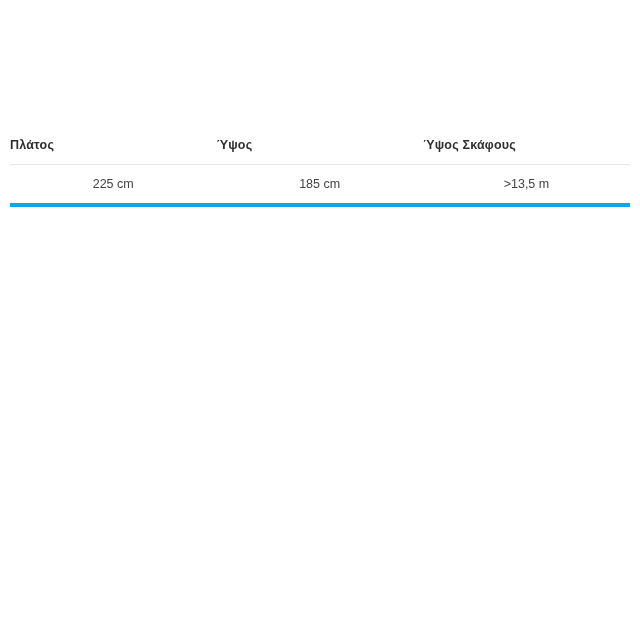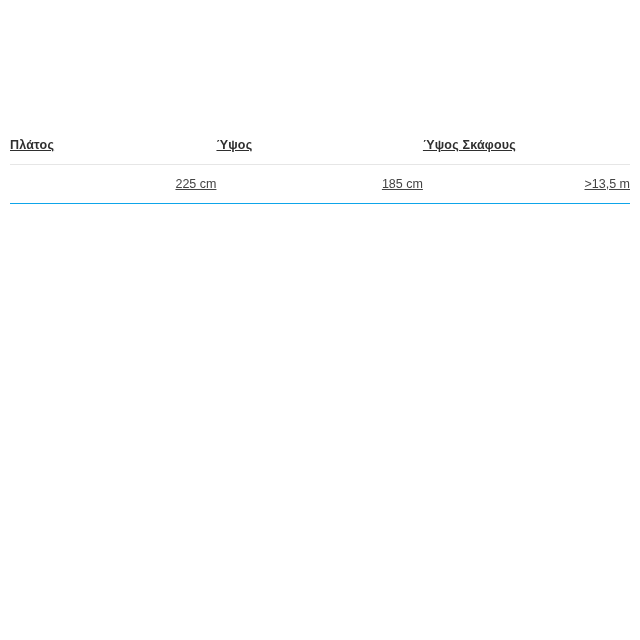--- a/index.html
+++ b/index.html
@@ -30,21 +30,20 @@
     width: 100%;
     border-collapse: collapse;
     table-layout: fixed;
   }
   table.spec-table th,
   table.spec-table td {
     border: 0;
     border-bottom: 1px solid #e6e6e6;
     padding: 0;
     margin: 16px;
-    text-decoration: underline;
   }
   table.spec-table thead th {
     font-size: 12.5px;
     font-weight: bold;
     color: #2f2f2f;
     letter-spacing: 0.2px;
     text-align: left;
     height: 38px;
     vertical-align: middle;
   }
@@ -63,22 +62,21 @@
 
   thead .col-1 { padding-left: 28px; }
   thead .col-2 { padding-left: 18px; }
   thead .col-3 { padding-left: 18px; }
 
   tbody .col-1 { text-align: center; padding-right: 58px; }
   tbody .col-2 { text-align: center; padding-right: 28px; }
   tbody .col-3 { text-align: center; padding-right: 8px; }
 
   tbody tr:last-child td {
-    border-bottom: 1px solid #0ea5e9;
-    text-align: right;
+    border-bottom: 4px solid #0ea5e9;
   }
 </style>
 </head>
 <body>
 
 <div class="page">
   <div class="table-wrap">
     <table class="spec-table">
       <thead>
         <tr>

